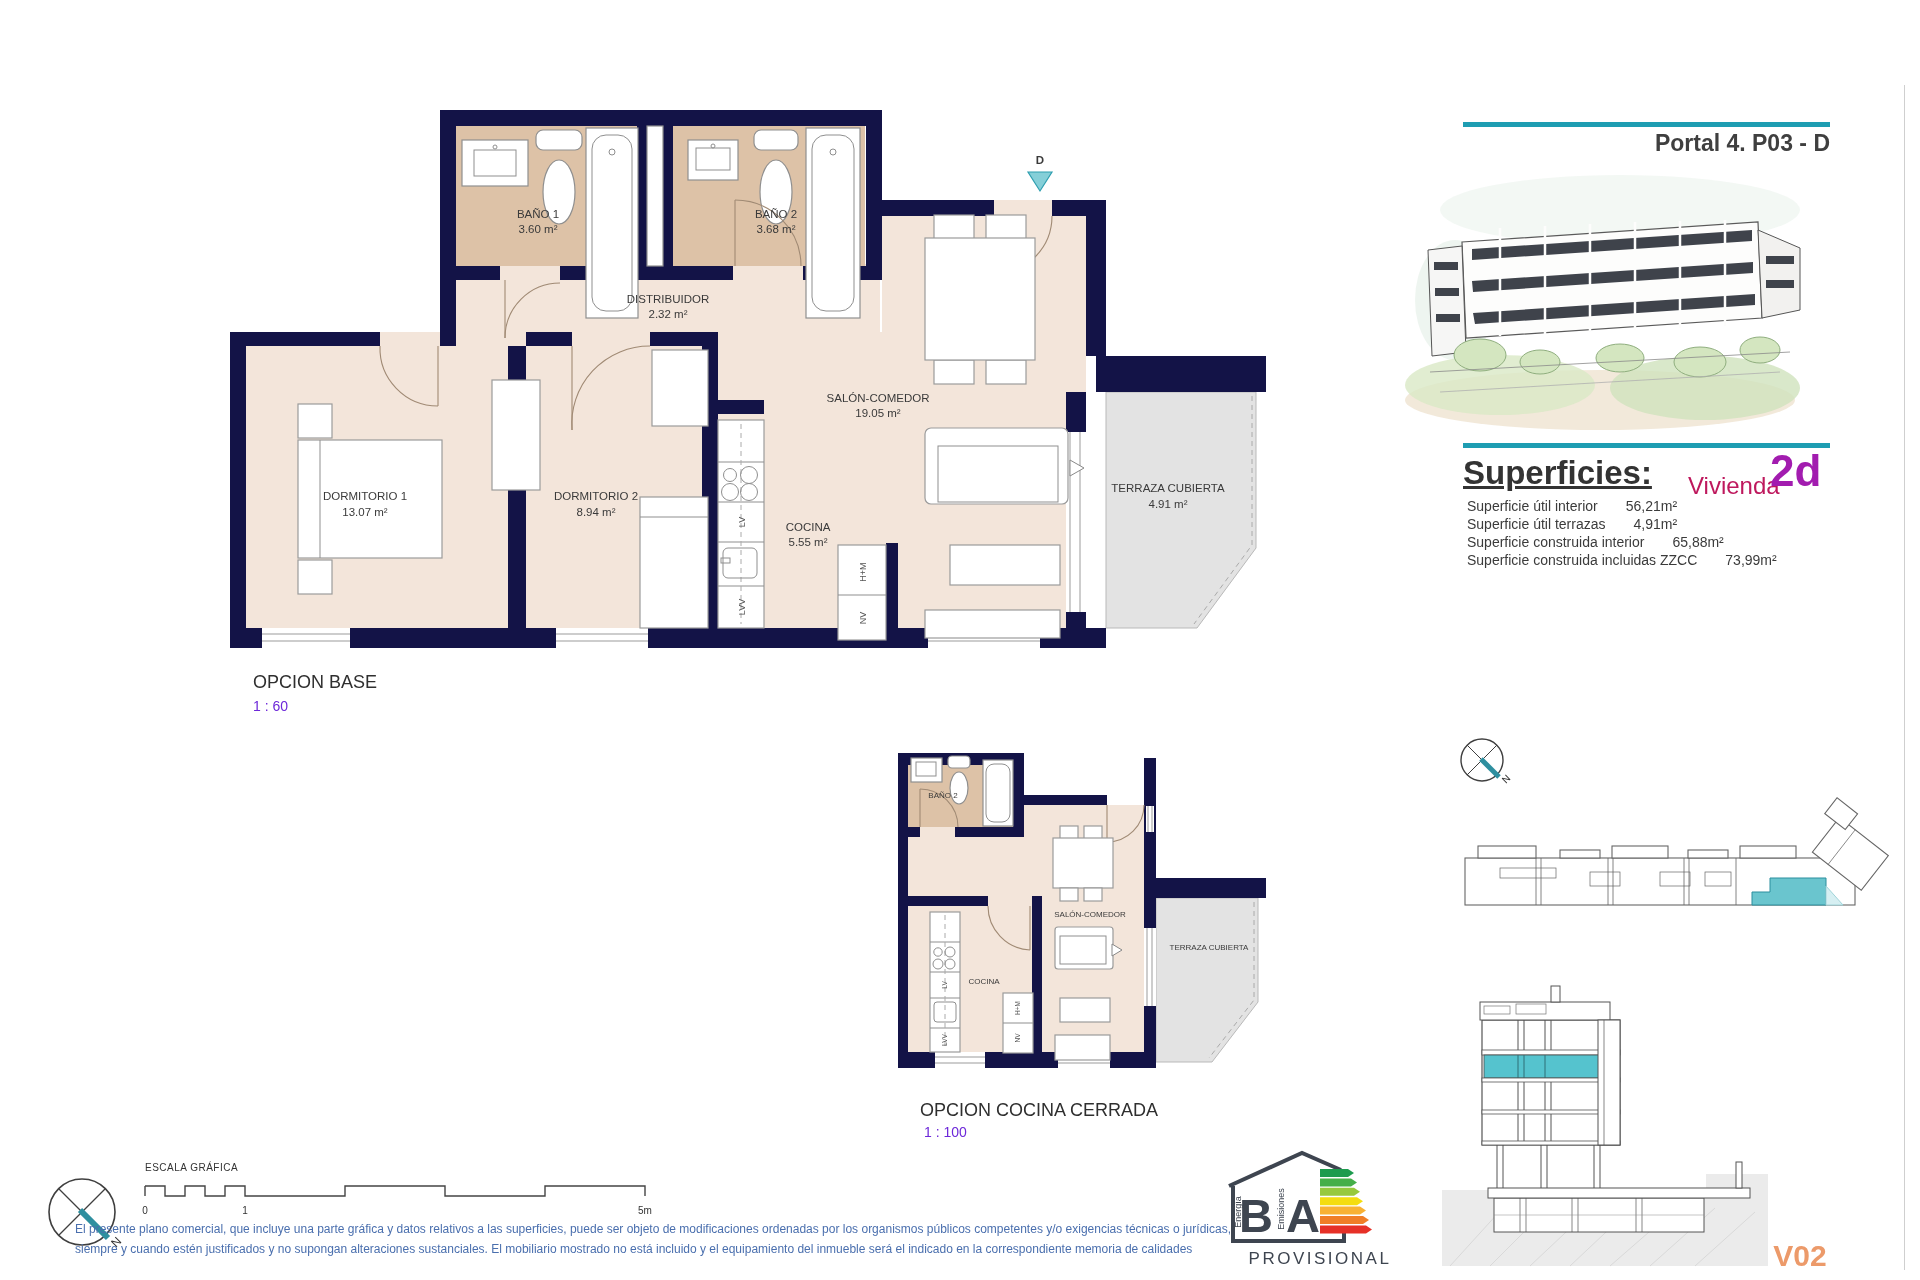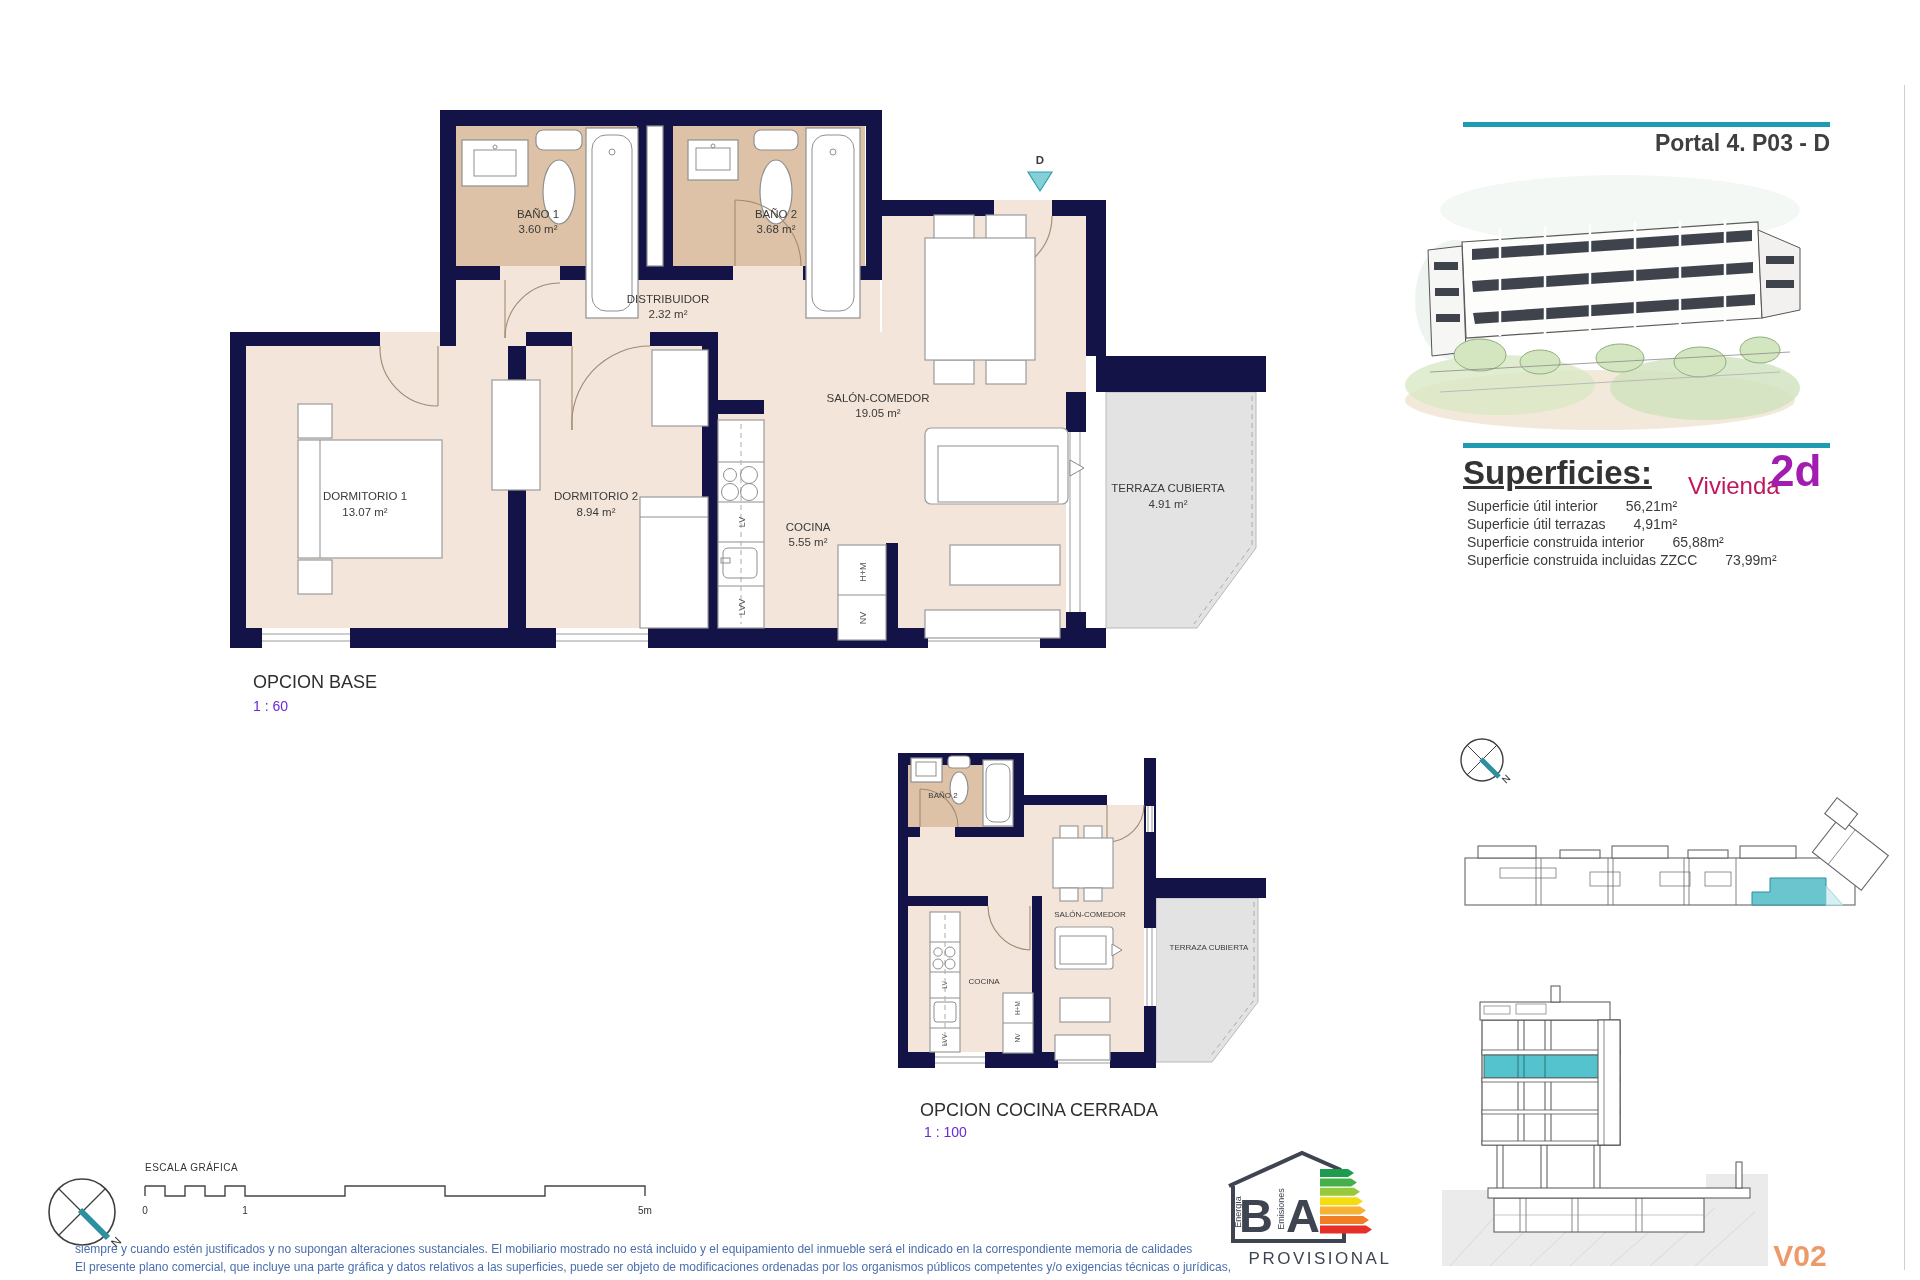--- a/index.html
+++ b/index.html
@@ -502,17 +502,17 @@
   </div>
 
   <div class="opt-title" style="left:253px;top:672px;">OPCION BASE</div>
   <div class="opt-scale" style="left:253px;top:698px;">1 : 60</div>
 
   <div class="opt-title" style="left:920px;top:1100px;">OPCION COCINA CERRADA</div>
   <div class="opt-scale" style="left:924px;top:1124px;">1 : 100</div>
 
   <div class="escala">ESCALA GRÁFICA</div>
 
-  <div class="disc" style="top:1260px;">El presente plano comercial, que incluye una parte gráfica y datos relativos a las superficies, puede ser objeto de modificaciones ordenadas por los organismos públicos competentes y/o exigencias técnicas o jurídicas,</div>
+  <div class="disc" style="top:1222px;">El presente plano comercial, que incluye una parte gráfica y datos relativos a las superficies, puede ser objeto de modificaciones ordenadas por los organismos públicos competentes y/o exigencias técnicas o jurídicas,</div>
   <div class="disc" style="top:1242px;">siempre y cuando estén justificados y no supongan alteraciones sustanciales. El mobiliario mostrado no está incluido y el equipamiento del inmueble será el indicado en la correspondiente memoria de calidades</div>
 
   <div class="edge"></div>
 </div>
 
 </body></html>

